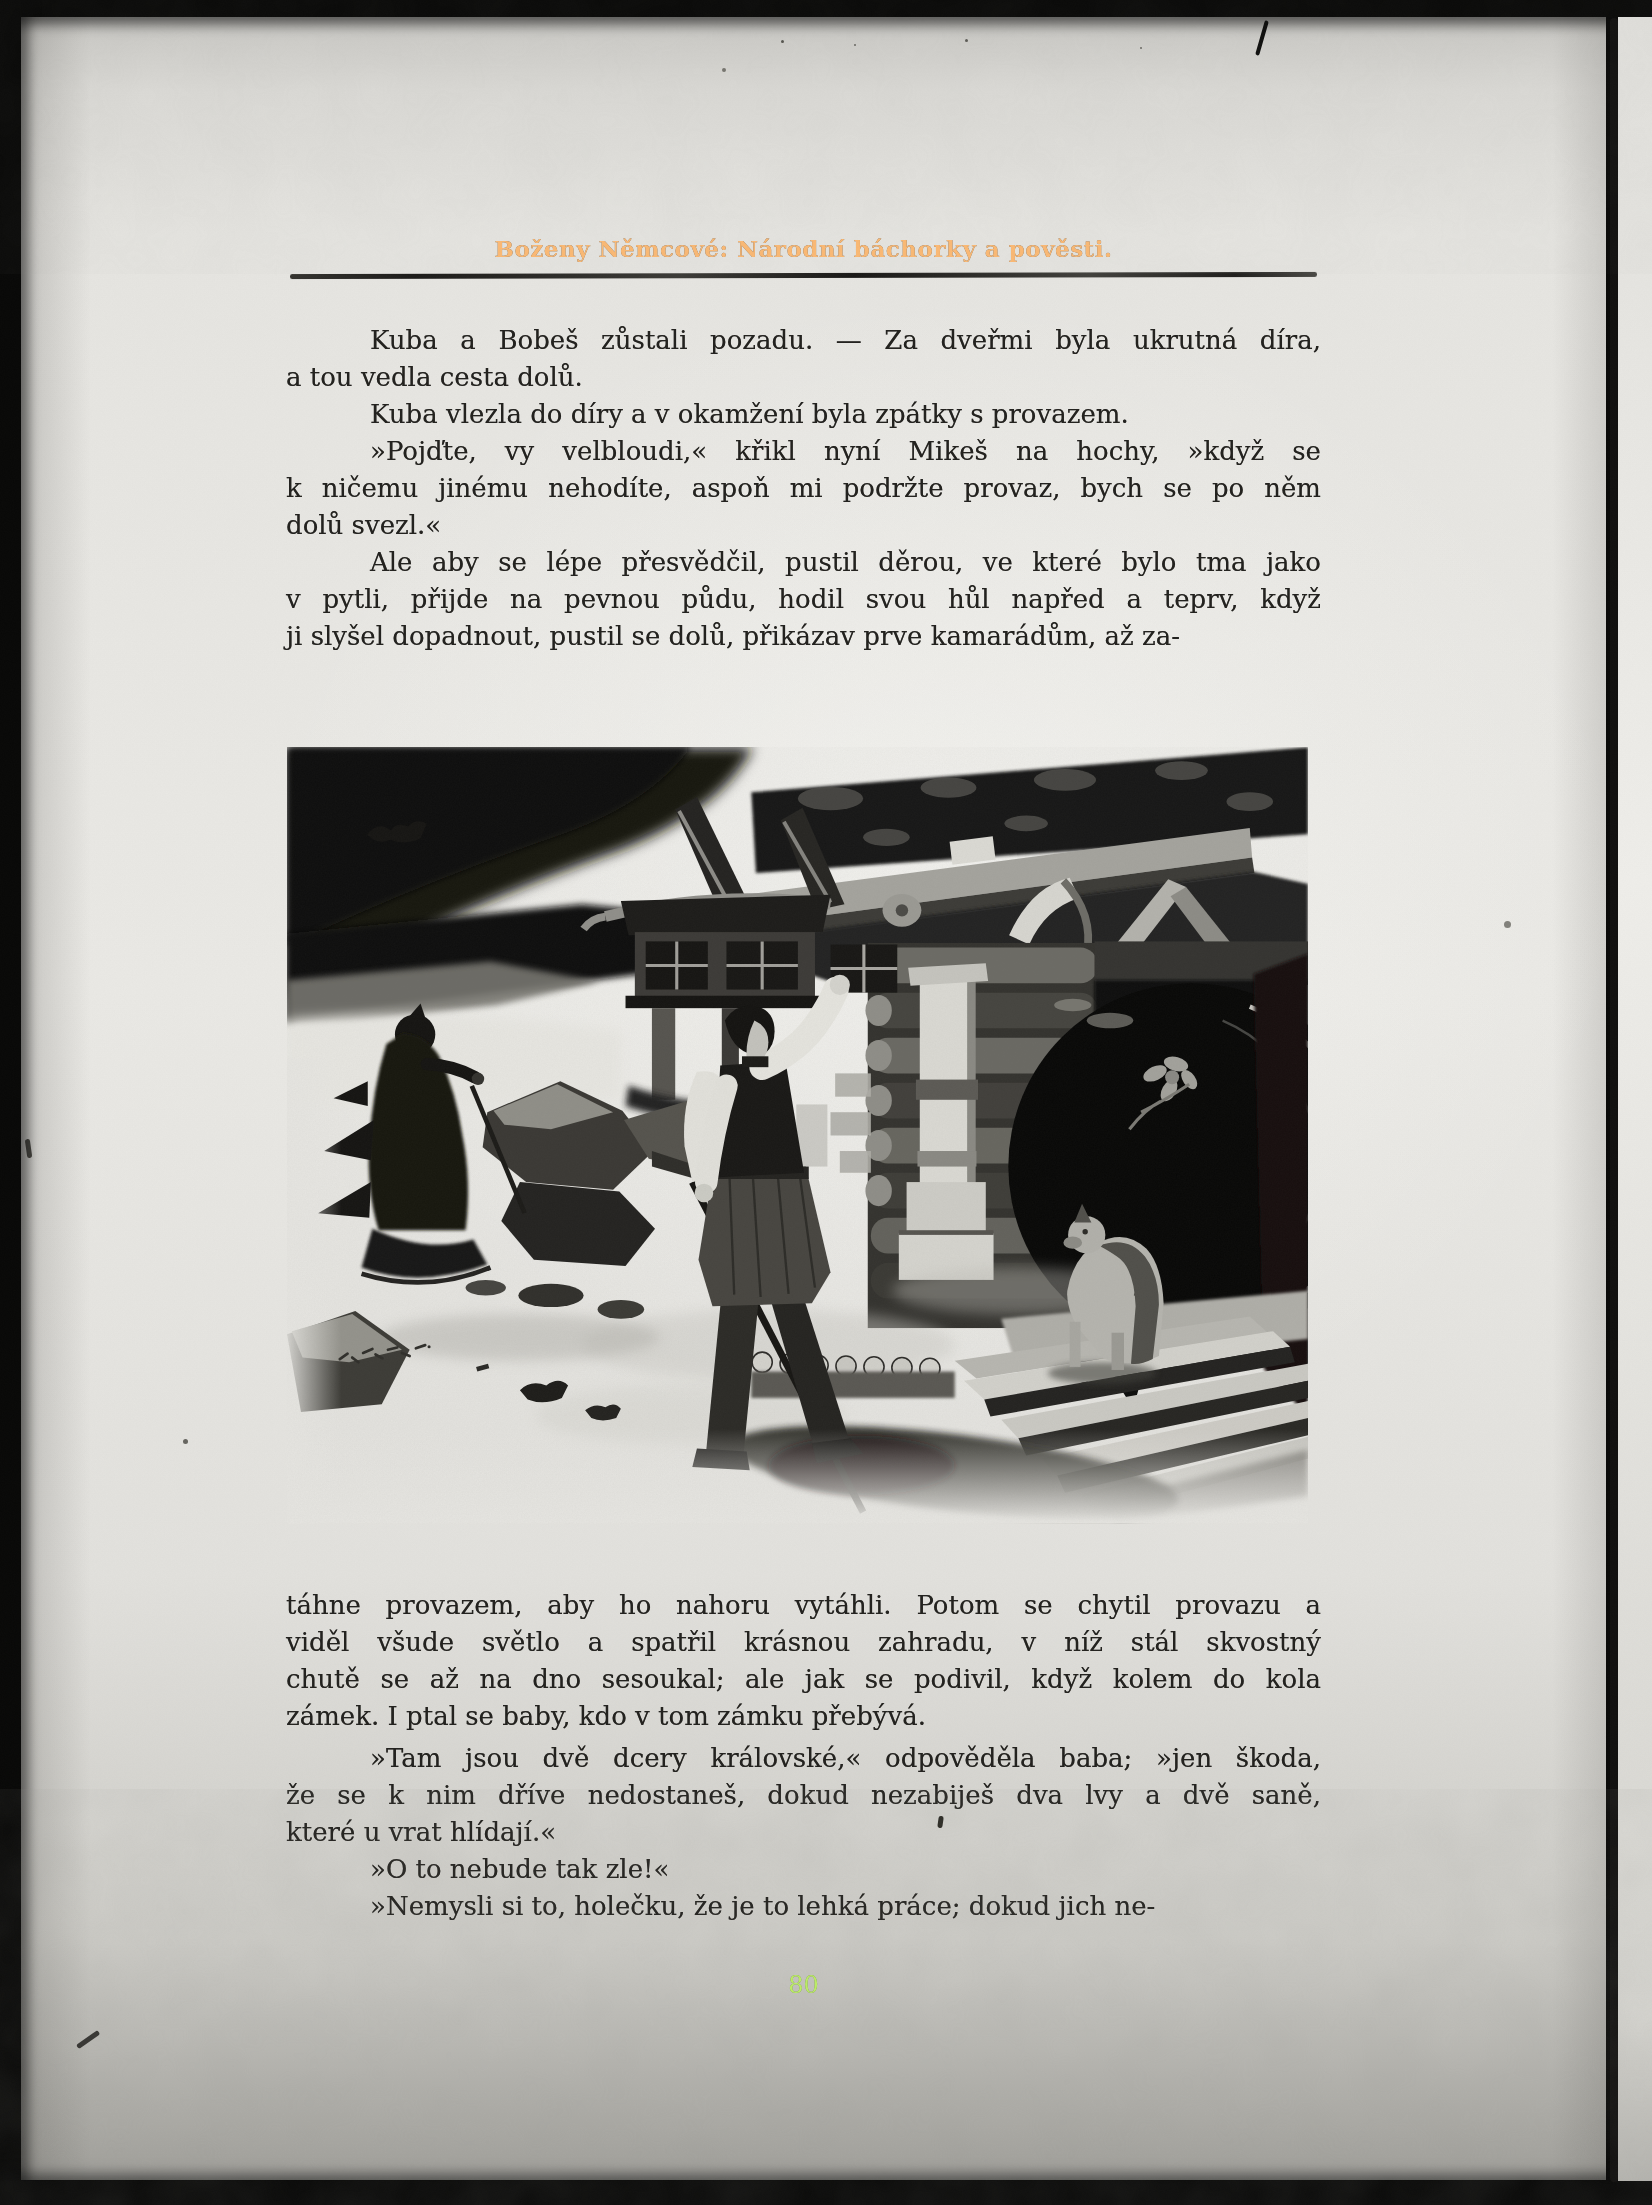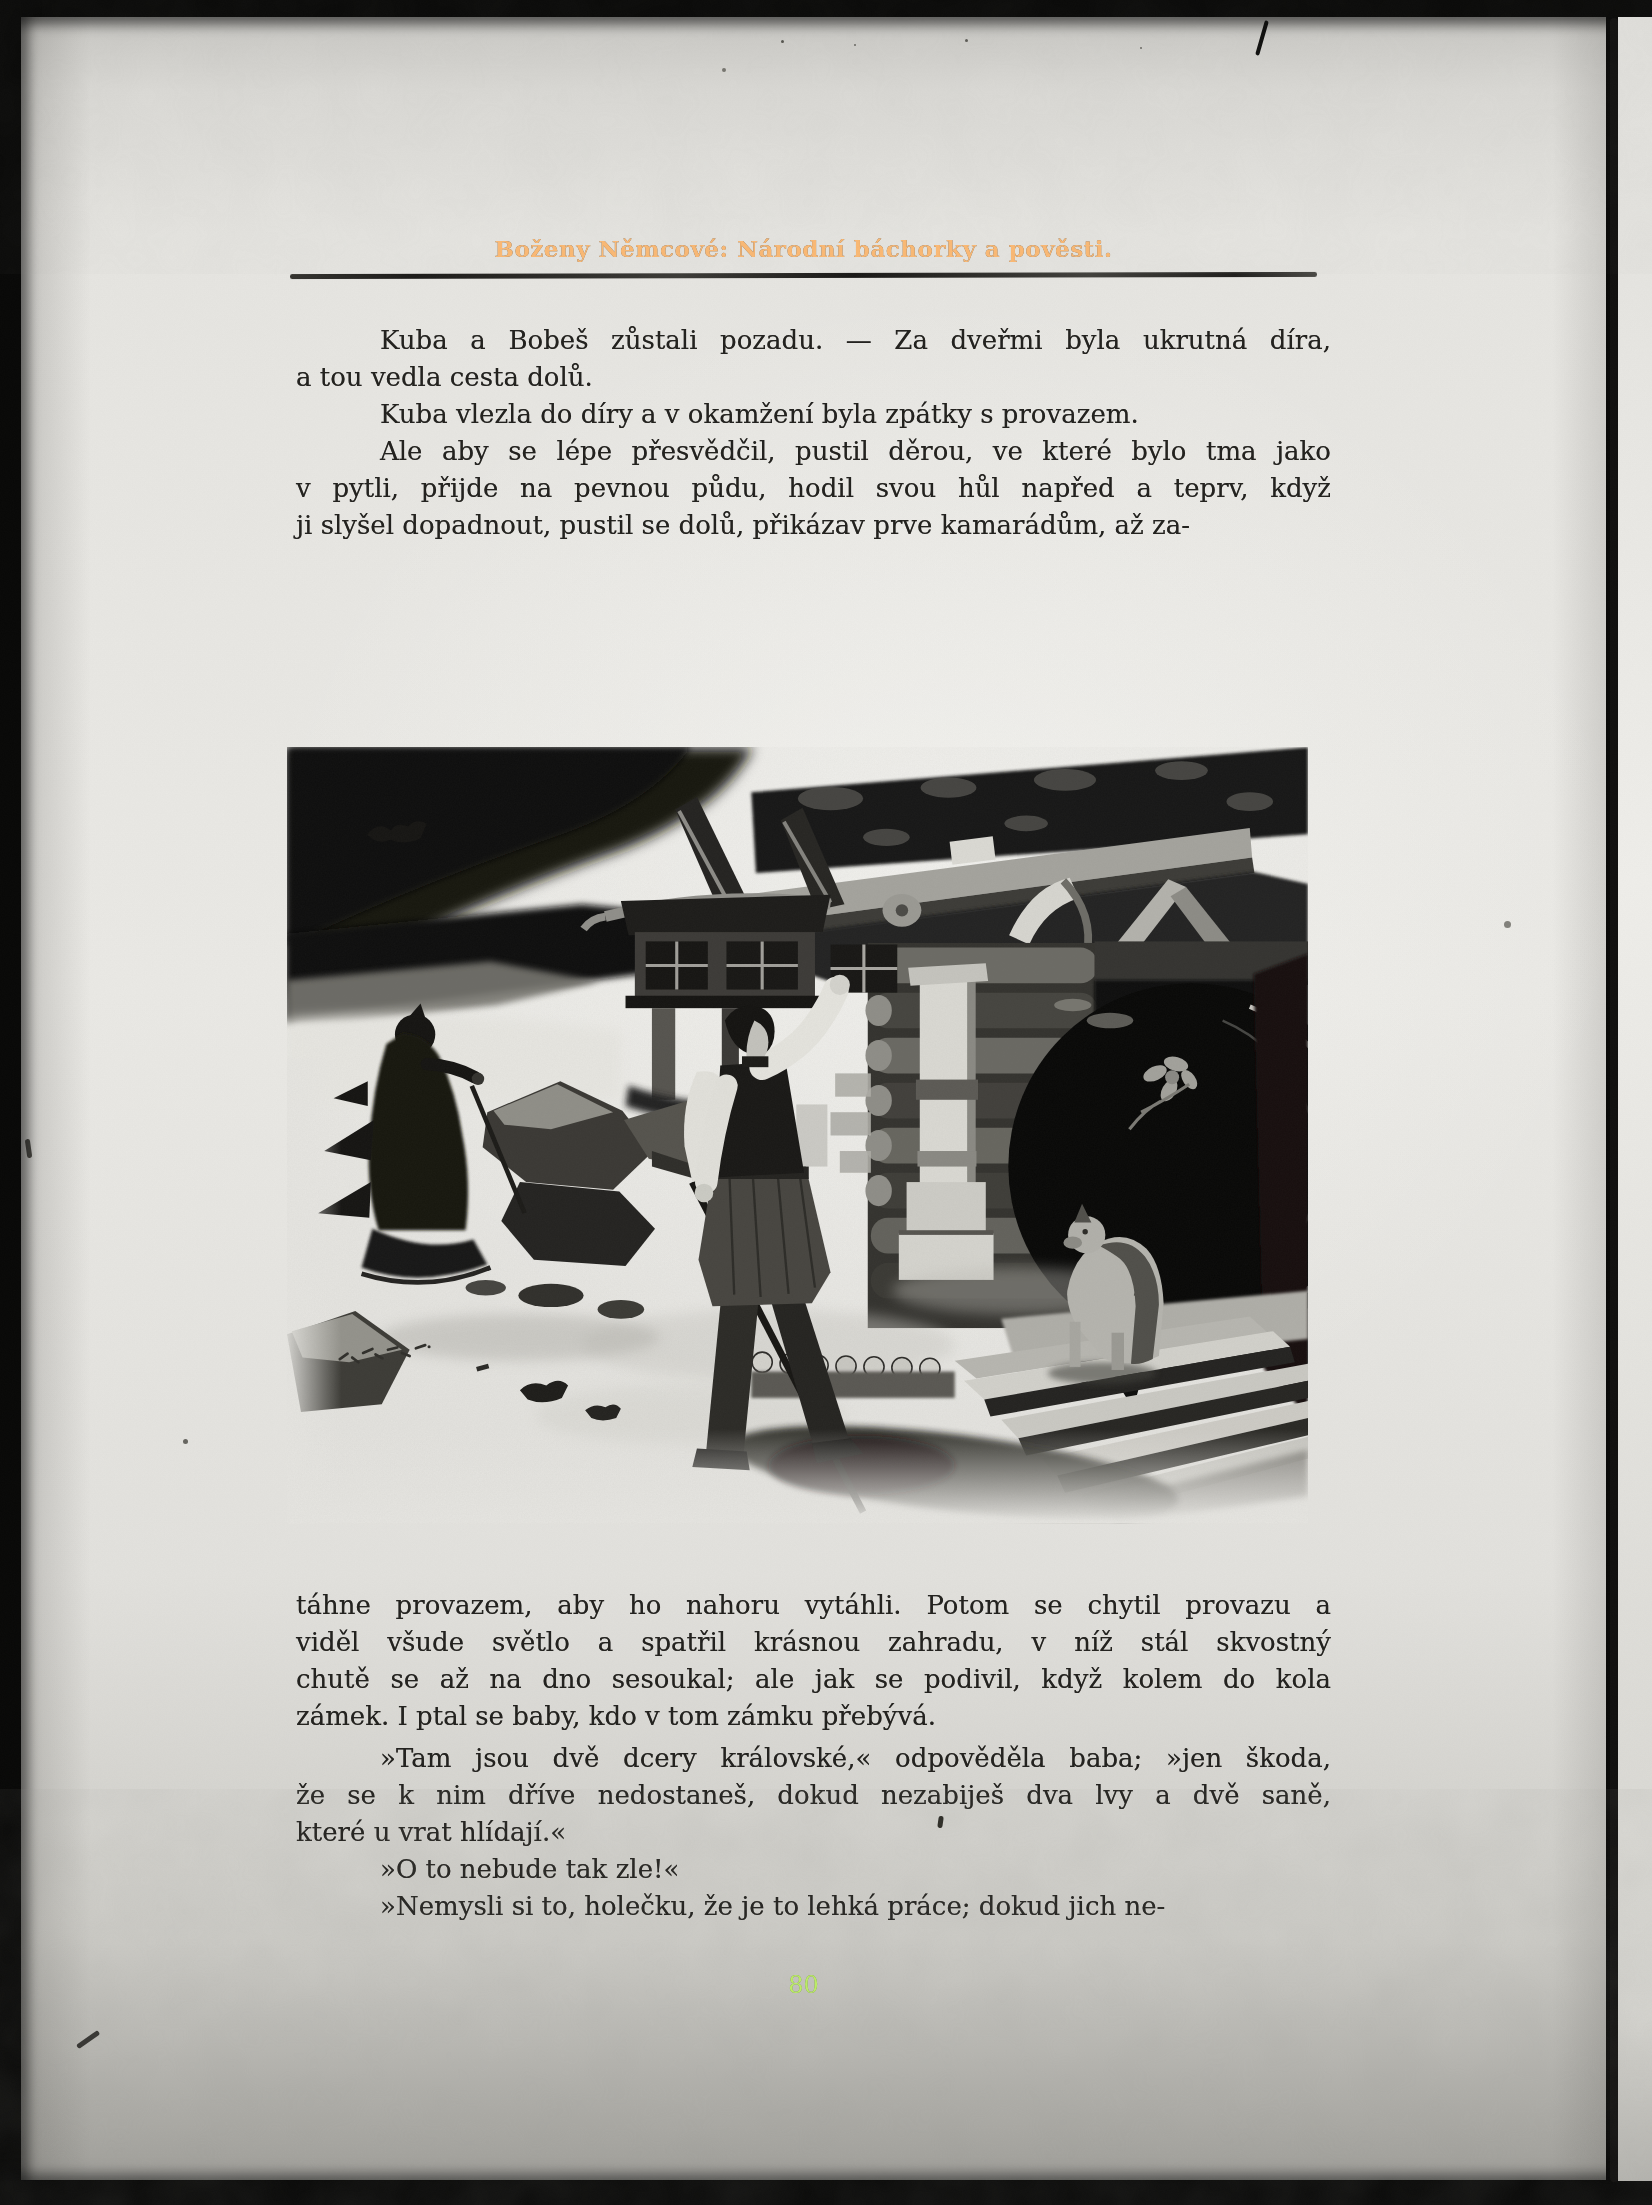--- a/index.html
+++ b/index.html
@@ -33,21 +33,21 @@
     font-size:23px;font-weight:bold;letter-spacing:0.5px;color:#fdba74;
     text-shadow:0 0 0.5px rgba(27,26,24,.7);
   }
   .header-rule{
     position:absolute;left:290px;top:273px;width:1027px;height:5.4px;border-radius:2.3px;
     background:linear-gradient(90deg,#34332f,var(--rule) 12%,#3c3b37 38%,#191816 55%,#42413d 78%,#201f1d 92%,#4a4945);
     filter:blur(0.5px); transform:rotate(-.12deg);
   }
   
   .textblock{position:absolute;left:286px;width:1035px;color:var(--ink);font-size:26px;
-    text-shadow:0 0 0.4px rgba(34,33,30,.55);margin-left:10px;}
+    text-shadow:0 0 0.4px rgba(34,33,30,.55);}
   #block-top{top:322px;}
   #block-bottom{top:1587px;}
   .para{margin:0;}
   .para.gap{margin-top:5.4px;}
   .line{height:37px;line-height:37px;text-align:justify;text-align-last:justify;white-space:nowrap;}
   .line{white-space:normal;}
   .line.last{text-align-last:left;}
   .line.indent{text-indent:84px;}
   
   .page-number{position:absolute;left:286px;top:1971px;width:1035px;text-align:center;
@@ -68,20 +68,25 @@
   <div class="header-title">Boženy Němcové: Národní báchorky a pověsti.</div>
   <div class="header-rule"></div>
 
   <div class="textblock" id="block-top">
       <div class="para">
         <div class="line indent">Kuba a Bobeš zůstali pozadu. — Za dveřmi byla ukrutná díra,</div>
         <div class="line last">a tou vedla cesta dolů.</div>
       </div>
       <div class="para">
         <div class="line indent last">Kuba vlezla do díry a v okamžení byla zpátky s provazem.</div>
+      </div>
+      <div class="para">
+        <div class="line indent">»Pojďte, vy velbloudi,« křikl nyní Mikeš na hochy, »když se</div>
+        <div class="line">k ničemu jinému nehodíte, aspoň mi podržte provaz, bych se po něm</div>
+        <div class="line last">dolů svezl.«</div>
       </div>
       <div class="para">
         <div class="line indent">Ale aby se lépe přesvědčil, pustil děrou, ve které bylo tma jako</div>
         <div class="line">v pytli, přijde na pevnou půdu, hodil svou hůl napřed a teprv, když</div>
         <div class="line last">ji slyšel dopadnout, pustil se dolů, přikázav prve kamarádům, až za-</div>
       </div>
     </div>
 
   <svg id="illustration" viewBox="0 0 1315 1000">
     <defs>

